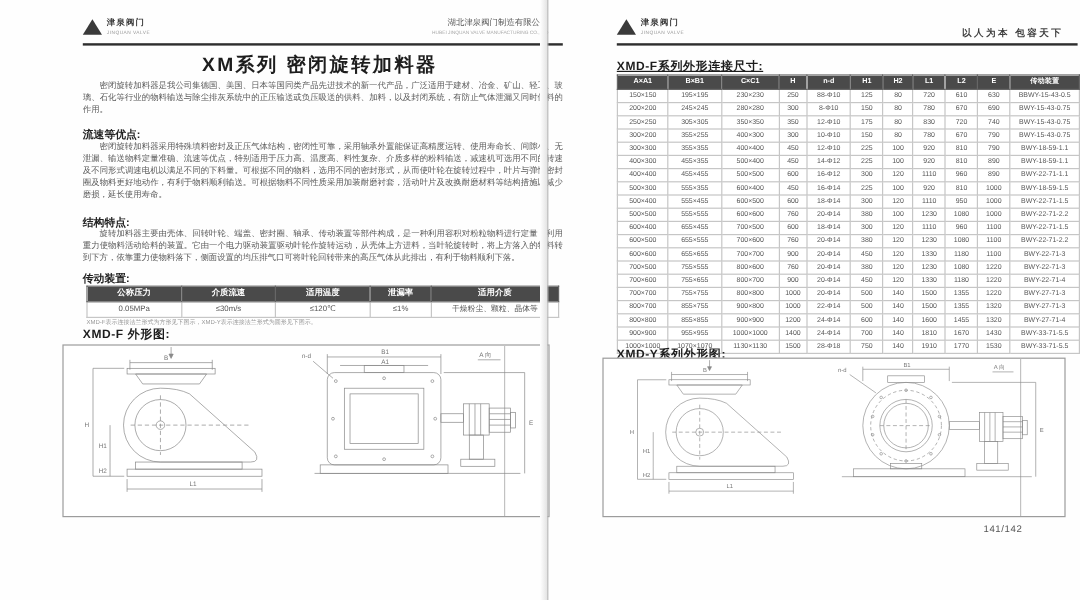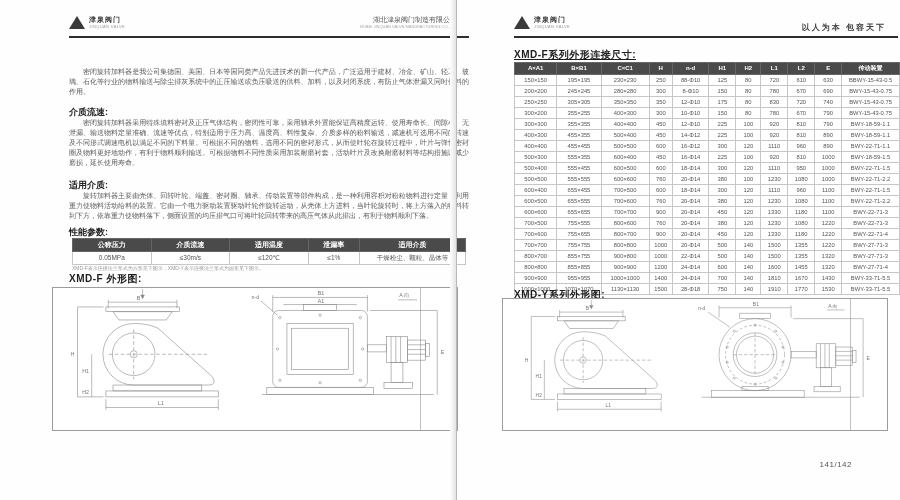--- a/index.html
+++ b/index.html
@@ -56,30 +56,31 @@
         <div class="logo-txt">津泉阀门</div>
         <div class="logo-sub">JINQUAN VALVE</div>
       </span>
     </div>
     <div class="abs" style="right:10px; top:16px;">
       <div class="company">湖北津泉阀门制造有限公司</div>
       <div class="company-sub">HUBEI JINQUAN VALVE MANUFACTURING CO.,LTD</div>
     </div>
     <div class="abs hdr-rule" style="left:15px; top:36px; width:400px;"></div>
 
+    <div class="abs doc-title" style="left:0; top:44px; width:425px;">XM系列 密闭旋转加料器</div>
 
     <div class="abs para" style="left:15px; top:67px; width:400px; height:36px; overflow:hidden;">密闭旋转加料器是我公司集德国、美国、日本等国同类产品先进技术的新一代产品，广泛适用于建材、冶金、矿山、轻工、玻璃、石化等行业的物料输送与除尘排灰系统中的正压输送或负压吸送的供料、加料，以及封闭系统，有防止气体泄漏又同时供料的作用。</div>
 
-    <div class="abs sec-head" style="left:15px; top:106px;">介质流速:</div>
+    <div class="abs sec-head" style="left:15px; top:106px;">流速等优点:</div>
     <div class="abs para" style="left:15px; top:118px; width:400px; height:58px; overflow:hidden;">密闭旋转加料器采用特殊填料密封及正压气体结构，密闭性可靠，采用轴承外置能保证高精度运转、使用寿命长、间隙小、无泄漏、输送物料定量准确、流速等优点，特别适用于压力高、温度高、料性复杂、介质多样的粉料输送，减速机可选用不同的转速及不同形式调速电机以满足不同的下料量。可根据不同的物料，选用不同的密封形式，从而使叶轮在旋转过程中，叶片与弹性密封圈及物料更好地动作，有利于物料顺利输送。可根据物料不同性质采用加装耐磨衬套，活动叶片及改换耐磨材料等结构措施以减少磨损，延长使用寿命。</div>
 
-    <div class="abs sec-head" style="left:15px; top:179px;">适用介质:</div>
+    <div class="abs sec-head" style="left:15px; top:179px;">结构特点:</div>
     <div class="abs para" style="left:15px; top:191px; width:400px; height:33px; overflow:hidden;">旋转加料器主要由壳体、回转叶轮、端盖、密封圈、轴承、传动装置等部件构成，是一种利用容积对粉粒物料进行定量，利用重力使物料活动给料的装置。它由一个电力驱动装置驱动叶轮作旋转运动，从壳体上方进料，当叶轮旋转时，将上方落入的物料转到下方，依靠重力使物料落下，侧面设置的均压排气口可将叶轮回转带来的高压气体从此排出，有利于物料顺利下落。</div>
 
-    <div class="abs sec-head" style="left:15px; top:226px;">性能参数:</div>
+    <div class="abs sec-head" style="left:15px; top:226px;">传动装置:</div>
     <div class="abs" style="left:18px; top:238px; width:394px;">
       <table class="data perf">
         <colgroup>
             <col style="width:20%">
             <col style="width:20%">
             <col style="width:20%">
             <col style="width:13%">
             <col style="width:27%">
           </colgroup>
       <thead>
@@ -578,15 +579,15 @@
             <line x1="252" y1="20" x2="284" y2="20"></line>
           </g>
           <text x="446" y="12">B1</text>
           <text x="346" y="20">n-d</text>
           <text x="584" y="16">A 向</text>
           <text x="654" y="112">E</text>
         </g>
       </svg>
     </div>
 
-    <div class="abs pageno" style="right:60px; top:460px;text-align:center;">141/142</div>
+    <div class="abs pageno" style="right:60px; top:436px;text-align:center;">141/142</div>
   </div>
 </div>
 
 </body></html>

